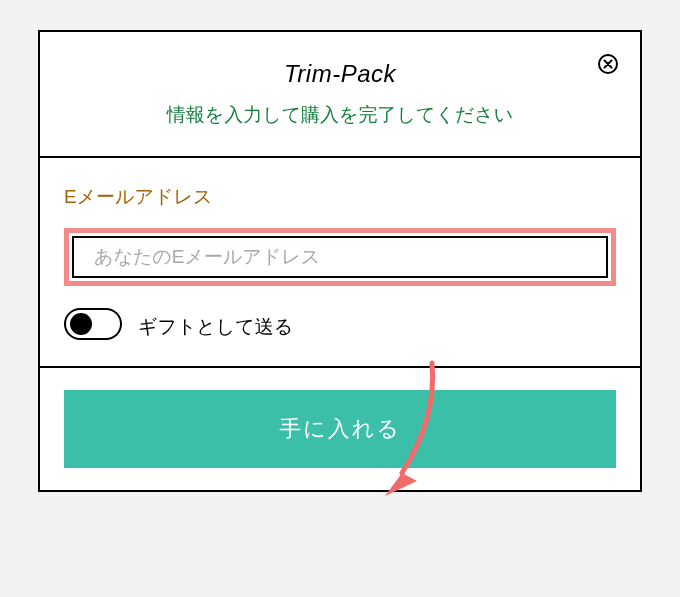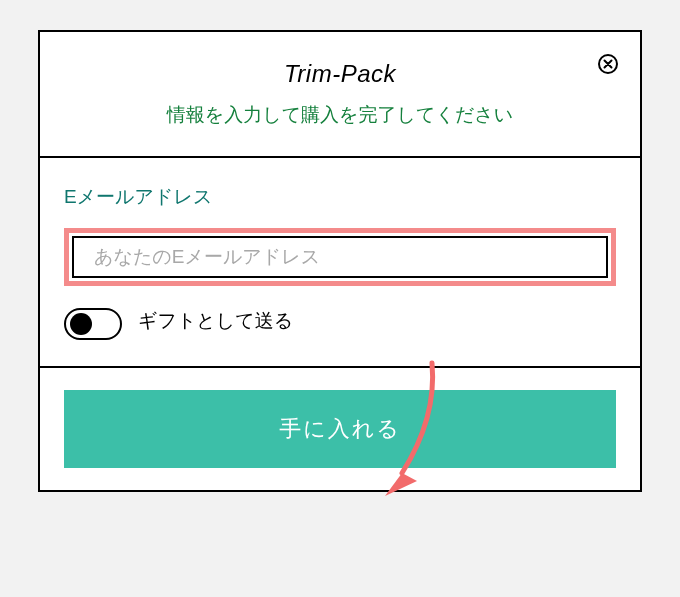--- a/index.html
+++ b/index.html
@@ -58,21 +58,21 @@
       align-items: center;
       justify-content: center;
       padding: 0;
     }
     .form-section {
       padding: 26px 24px 26px;
       border-bottom: 2px solid #000;
     }
     .label {
       font-size: 19px;
-      color: #0f766e;
+      color: #a16207;
       margin-bottom: 18px;
       display: block;
     }
     .input-highlight {
       border: 5px solid #f48b8b;
       padding: 3px;
       margin-bottom: 22px;
     }
     .email-input {
       width: 100%;
@@ -80,21 +80,21 @@
       padding: 8px 20px;
       font-size: 19px;
       outline: none;
       background: #fff;
     }
     .email-input::placeholder {
       color: #a8a8a8;
     }
     .toggle-row {
       display: flex;
-      align-items: flex-start;
+      align-items: flex-end;
       gap: 16px;
     }
     .toggle {
       width: 58px;
       height: 32px;
       border: 2px solid #000;
       border-radius: 20px;
       position: relative;
       background: #fff;
       cursor: pointer;

